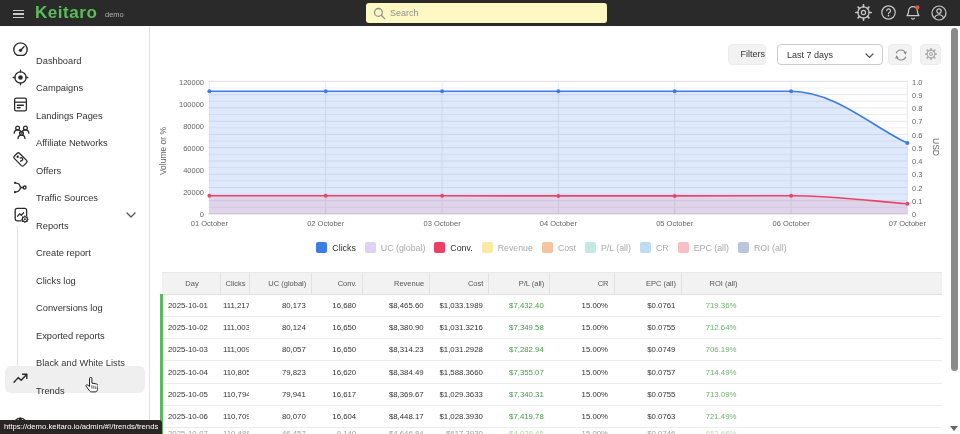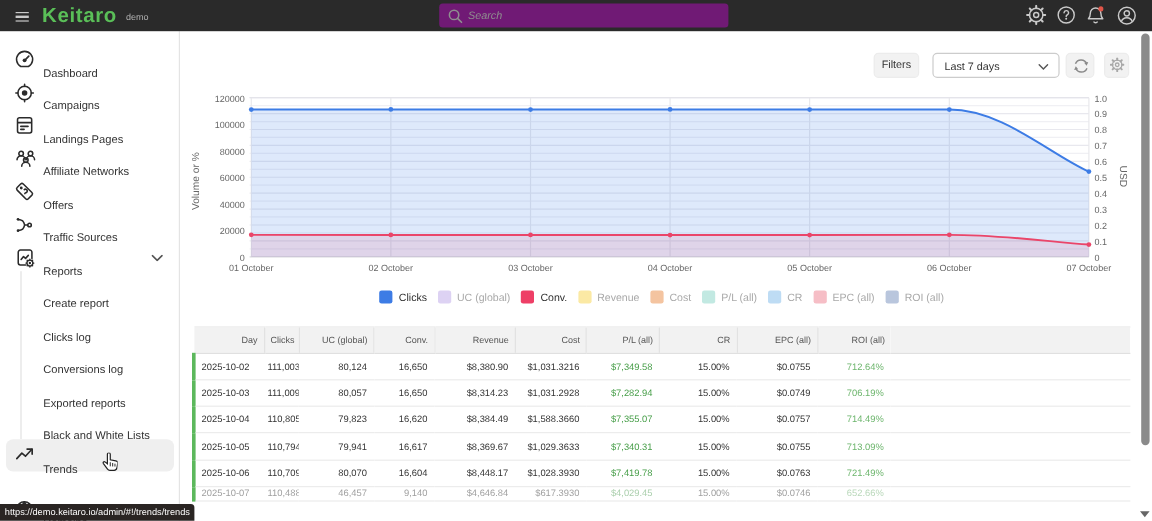--- a/index.html
+++ b/index.html
@@ -1,54 +1,54 @@
 <!DOCTYPE html>
 <html><head><meta charset="utf-8">
 <style>
 * { margin:0; padding:0; box-sizing:border-box; }
 html,body { width:960px; height:434px; overflow:hidden; font-family:"Liberation Sans",sans-serif; background:#fff; }
 #topbar { position:absolute; left:0; top:0; width:960px; height:26px; background:#2a2a2a; }
 #burger span { position:absolute; left:13px; width:10.5px; height:1.6px; background:#c9c9c9; }
 #logo { position:absolute; left:35px; top:2.5px; font-size:17px; font-weight:bold; color:#5abf58; letter-spacing:.55px; }
 #demo { position:absolute; left:105px; top:10px; font-size:7.5px; color:#b0b0b0; }
-#search { position:absolute; left:366px; top:3px; width:241px; height:20px; background:#701a75; border-radius:3px;font-style:italic; }
+#search { position:absolute; left:366px; top:3px; width:241px; height:20px; background:#fef9c3; border-radius:3px; }
 #search .ph { position:absolute; left:24px; top:5px; font-size:9px; color:#8f8f8f; }
 #search svg { position:absolute; left:7px; top:4px; }
 .tbi { position:absolute; top:4px; }
 #sidebar { position:absolute; left:0; top:26px; width:150px; height:408px; background:#fff; border-right:1px solid #e4e4e4; }
 .mi { position:absolute; left:5px; width:140px; height:27.5px; }
 .mi.act { background:#efefef; border-radius:6px; }
 .mic { position:absolute; left:7px; top:5.5px; }
 .chev { position:absolute; right:9px; top:11px; }
 .mtx { position:absolute; left:31px; top:8px; font-size:9.3px; color:#333; white-space:nowrap;margin-top:12px; }
 #subline { position:absolute; left:17px; top:200px; width:1px; height:140px; background:#e2e2e2; }
 #main { position:absolute; left:151px; top:26px; width:794px; height:408px; background:#fff; }
 #tabs { position:absolute; left:8px; top:17.5px; height:22px; display:flex; background:#f5f5f5; border-radius:3px; overflow:hidden; }
 #tabs .tab { font-size:9.5px; color:#333; line-height:22px; text-align:center; border-right:1px solid #e3e3e3; }
 #tabs .t1{width:52px} #tabs .t2{width:59px} #tabs .t3{width:38px} #tabs .t4{width:43px}
 #tabs .tab:last-child { border-right:none; }
 #tabs .tab.sel { background:#d7d7d7; }
 .btn { position:absolute; top:18px; height:21px; background:#f2f2f2; border-radius:4px; border:1px solid #ececec; }
-#filters { left:577px; width:38px; font-size:9px; color:#333; text-align:center; line-height:19px; }
+#filters { left:577px; width:38px; font-size:9px; color:#333; text-align:right; line-height:19px; }
 #select { position:absolute; left:626px; top:18px; width:106px; height:21px; background:#fff; border:1px solid #ccc; border-radius:4px; }
 #select .sv { position:absolute; left:9px; top:5px; font-size:9px; color:#333; }
 #select svg { position:absolute; right:8px; top:8px; }
 #refresh { left:737px; width:24px; }
 #refresh svg { position:absolute; left:5px; top:3px; }
 #gearbtn { left:768.5px; width:21px; }
 #gearbtn svg { position:absolute; left:4px; top:3px; }
 #chartwrap { position:absolute; left:-1px; top:44px; }
 #legend { position:absolute; left:5px; top:216px; width:791px; display:flex; justify-content:center; align-items:center; gap:9px; }
 .li { display:flex; align-items:center; gap:5px; }
 .sw { width:11px; height:11px; border-radius:2px; display:inline-block; }
 .lt { font-size:8.8px; color:#a9a9a9; }
 .lt.on { color:#2f2f2f; }
 #tbl { position:absolute; left:9px; top:245.5px; border-collapse:collapse; table-layout:fixed; width:781px; }
 #tbl th { height:22px; background:#f2f2f2; font-weight:normal; font-size:7.5px; color:#555; border-top:1px solid #e8e8e8; border-bottom:1px solid #e0e0e0; padding:0 5px; overflow:hidden; white-space:nowrap; }
-#tbl th.thl { text-align:right; padding-left:8px; }
+#tbl th.thl { text-align:center; padding-left:8px; }
 #tbl th.thr { text-align:right; border-left:1px solid #e2e2e2; }
 #tbl th.thf { }
 #tbl tr.last td { height:12px; line-height:10px; vertical-align:middle; color:#9f9f9f; }
 #tbl tr.last td.pl { color:#abcfad; }
 #tbl tr.last td.roi { color:#b9d8ba; }
 #tbl td { height:22.3px; font-size:7.8px; color:#333; border-bottom:1px solid #ececec; padding:0 6px; overflow:hidden; white-space:nowrap; text-align:right; }
 #tbl td.day { text-align:left; padding-left:5px; border-left:3px solid #5cb85c; }
 #tbl td.clk { text-align:left; padding-left:3px; padding-right:0; }
 #tbl td.pl { color:#459d47; }
 #tbl td.roi { color:#6cb56c; }
@@ -350,20 +350,33 @@
           <th class="thr">Revenue</th>
           <th class="thr">Cost</th>
           <th class="thr">P/L (all)</th>
           <th class="thr">CR</th>
           <th class="thr">EPC (all)</th>
           <th class="thr">ROI (all)</th>
           <th class="thf"></th>
         </tr>
       </thead>
   <tbody>
+        <tr>
+          <td class="day">2025-10-01</td>
+          <td class="clk">111,217</td>
+          <td class="num">80,173</td>
+          <td class="num">16,680</td>
+          <td class="num">$8,465.60</td>
+          <td class="num">$1,033.1989</td>
+          <td class="num pl">$7,432.40</td>
+          <td class="num">15.00%</td>
+          <td class="num">$0.0761</td>
+          <td class="num roi">719.36%</td>
+          <td></td>
+        </tr>
 <tr>
           <td class="day">2025-10-02</td>
           <td class="clk">111,003</td>
           <td class="num">80,124</td>
           <td class="num">16,650</td>
           <td class="num">$8,380.90</td>
           <td class="num">$1,031.3216</td>
           <td class="num pl">$7,349.58</td>
           <td class="num">15.00%</td>
           <td class="num">$0.0755</td>

